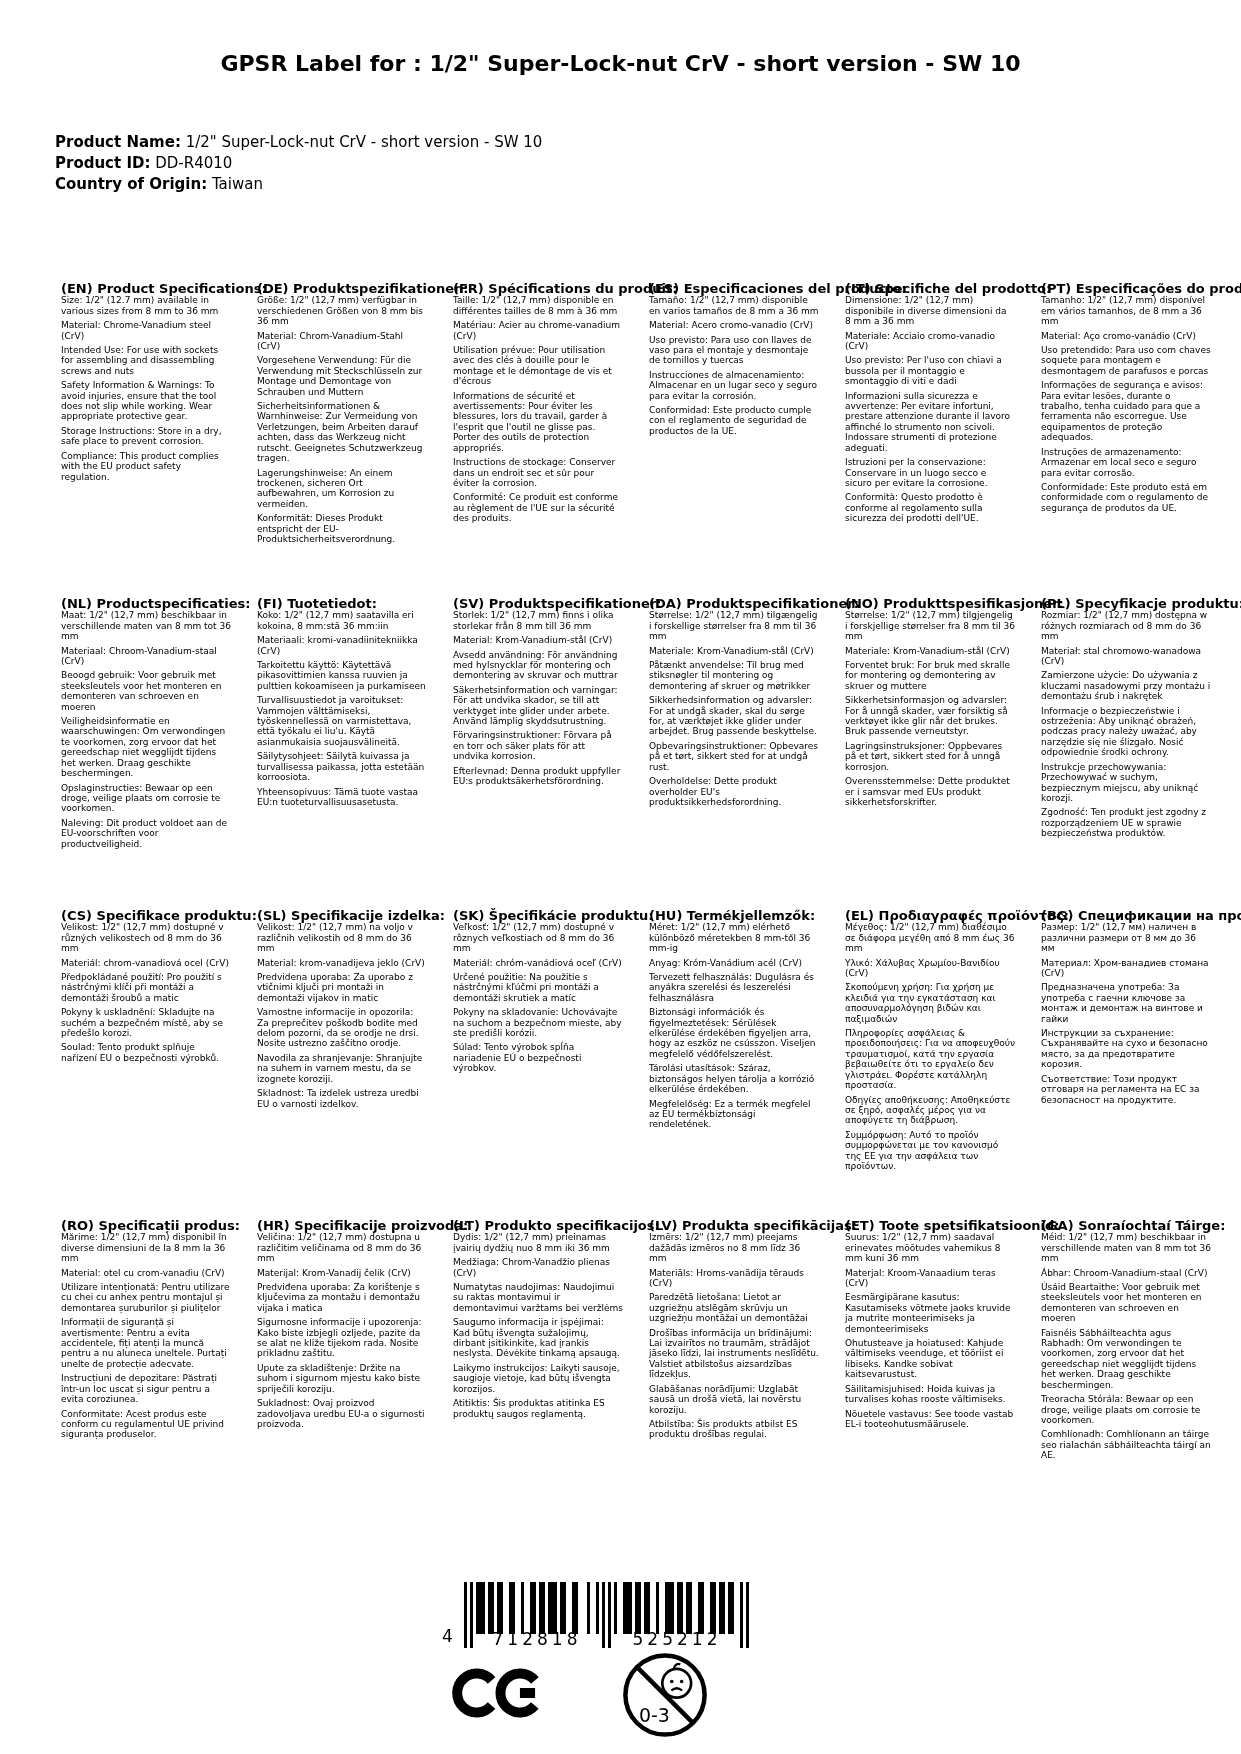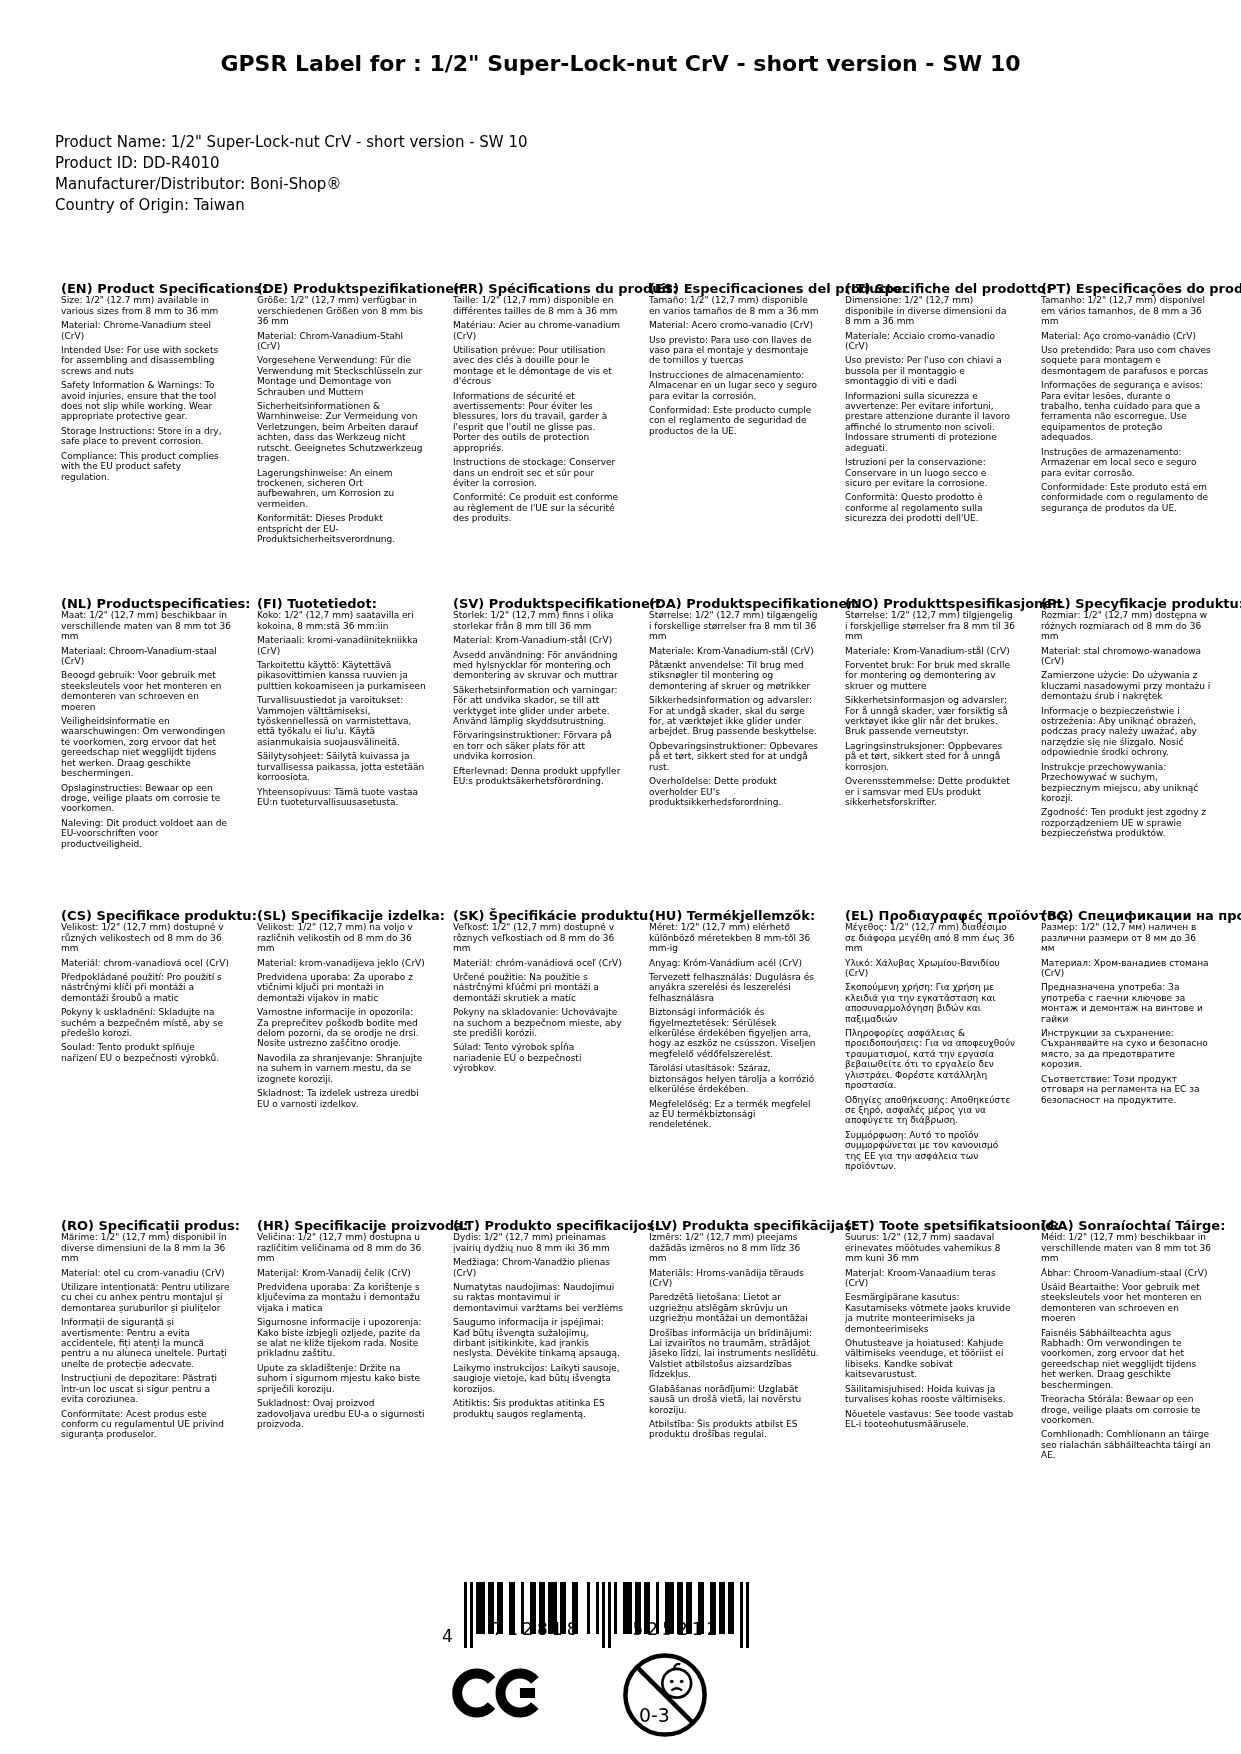--- a/index.html
+++ b/index.html
@@ -6,53 +6,52 @@
   .page{
     position:relative;width:1241px;height:1754px;background:#ffffff;
     margin:0 auto;overflow:hidden;color:#000;
     font-family:"DejaVu Sans","Liberation Sans",sans-serif;
   }
   .doc-title{
     position:absolute;top:50px;left:0;width:100%;text-align:center;
     font-size:22px;font-weight:bold;line-height:28px;
   }
   .product-info{position:absolute;left:55px;top:132px;font-size:15px;line-height:21px;}
-  .pi-row b{font-weight:normal;margin-top:17px;}
+  .pi-row b{font-weight:bold;margin-top:17px;}
   .lang-grid{
     position:absolute;left:61px;top:284px;
     display:grid;grid-template-columns:repeat(6,170px);
     grid-template-rows:315px 312px 310px auto;column-gap:26px;
   }
   .cell{width:170px;font-size:9px;line-height:10.4px;overflow:visible;}
   .cell .h{font-weight:bold;font-size:13px;white-space:nowrap;margin:0 0 1px 0;}
   .cell p{margin:0 0 4px 0;overflow-wrap:break-word;}
   
   .barcode-wrap{position:absolute;left:464px;top:1582px;width:285px;height:70px;}
   .barcode-bars{display:flex;align-items:flex-start;height:66px;}
   .module{width:3px;height:52px;}
   .module.on{background:#000;}
   .module.guard{height:66px;}
   .bc-first{position:absolute;left:-22px;top:44px;font-size:17px;}
-  .bc-left,.bc-right{position:absolute;top:37px;width:124px;text-align:center;font-size:17px;letter-spacing:4px;background:transparent;}
+  .bc-left,.bc-right{position:absolute;top:47px;width:124px;text-align:center;font-size:17px;letter-spacing:4px;background:transparent;}
   .bc-left{left:11px;}
   .bc-right{left:151px;}
   .ce-mark{position:absolute;left:452px;top:1662px;}
   .age-mark{position:absolute;left:620px;top:1650px;}
 </style>
 </head>
 <body>
 
 <div class="page">
 
   <div class="doc-title">GPSR Label for : 1/2" Super-Lock-nut CrV - short version - SW 10</div>
 
   <div class="product-info">
       <div class="pi-row"><b>Product Name:</b><span> 1/2" Super-Lock-nut CrV - short version - SW 10</span></div>
       <div class="pi-row"><b>Product ID:</b><span> DD-R4010</span></div>
-      <div class="pi-row"><b>Manufacturer/Distributor:</b><span> Boni-Shop®</span></div>
       <div class="pi-row"><b>Country of Origin:</b><span> Taiwan</span></div>
     </div>
 
   <div class="lang-grid">
       <div class="cell">
         <div class="h">(EN) Product Specifications:</div>
         <p>Size: 1/2" (12.7 mm) available in various sizes from 8 mm to 36 mm</p>
         <p>Material: Chrome-Vanadium steel (CrV)</p>
         <p>Intended Use: For use with sockets for assembling and disassembling screws and nuts</p>
         <p>Safety Information &amp; Warnings: To avoid injuries, ensure that the tool does not slip while working. Wear appropriate protective gear.</p>

